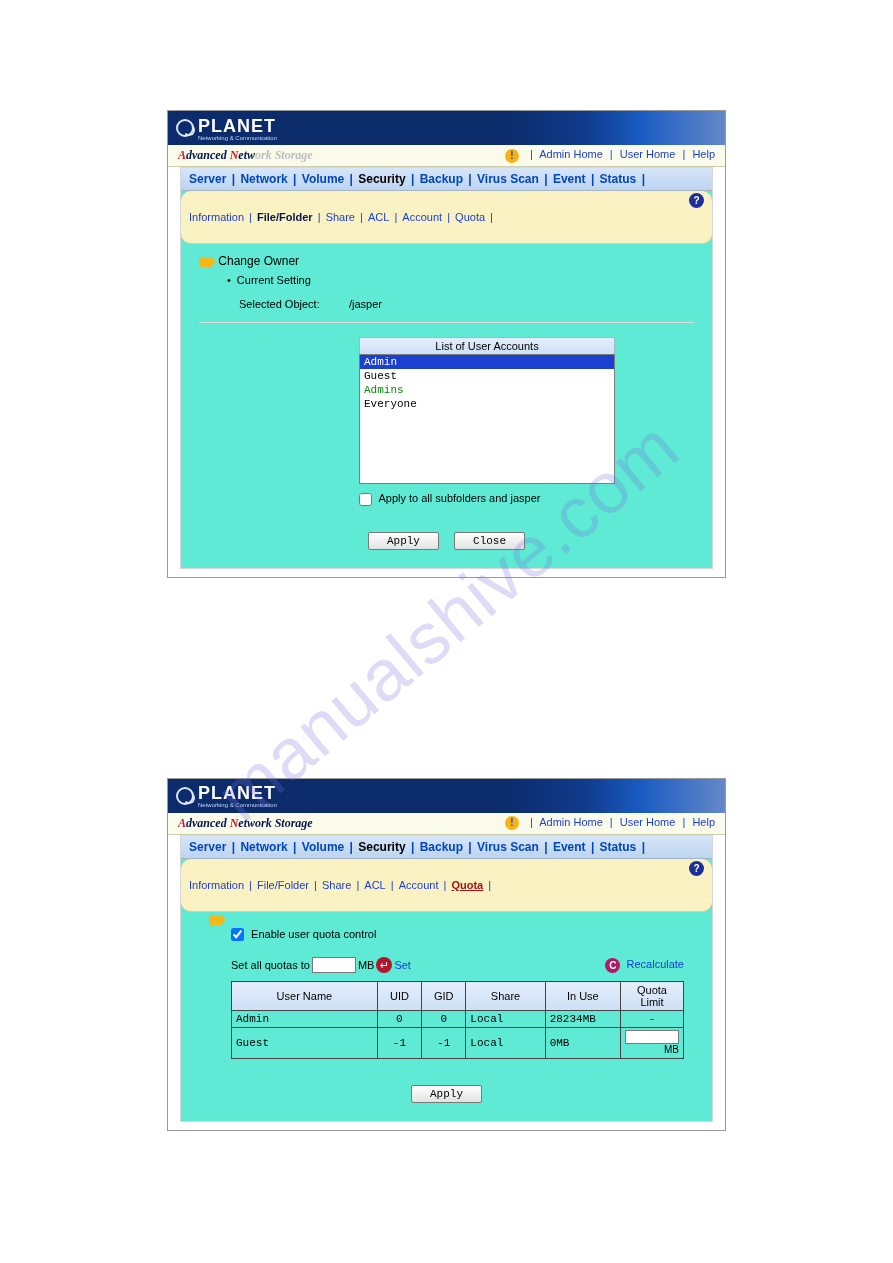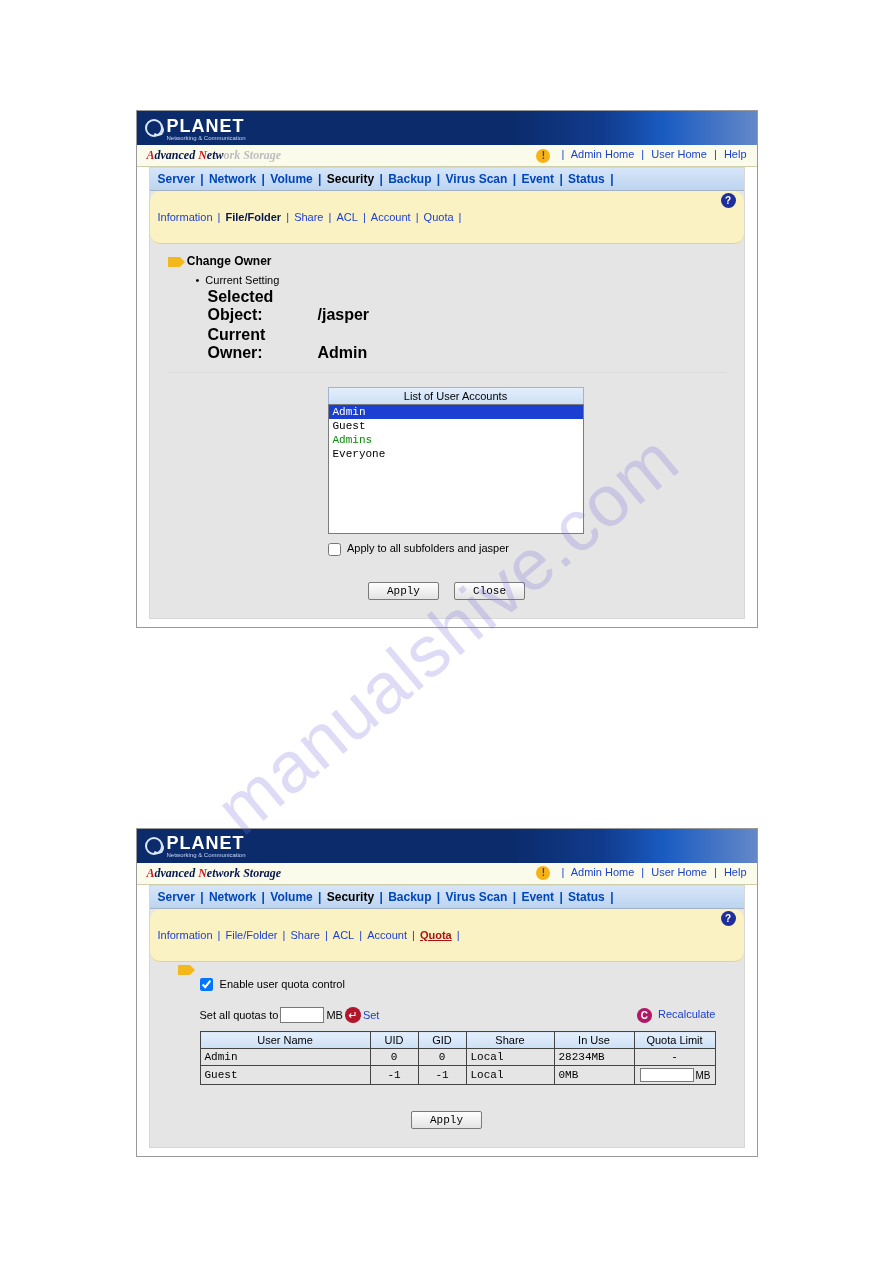--- a/index.html
+++ b/index.html
@@ -1,52 +1,52 @@
 <!DOCTYPE html>
 <html><head>
 <meta charset="utf-8">
 <style>
   * { box-sizing: border-box; margin: 0; padding: 0; }
   body { background: #fff; font-family: Arial, Helvetica, sans-serif; font-size: 11px; color: #000; width: 893px; position: relative; }
   .page-wrap { position: relative; }
   .watermark { position: absolute; left: 50%; top: 50%; transform: translate(-50%, -50%) rotate(-40deg); font-size: 72px; color: rgba(120,110,220,0.25); font-family: Arial; pointer-events: none; z-index: 50; white-space: nowrap; letter-spacing: 1px;}
-  .screenshot { width: 622px; margin: 0 auto; border: 1px solid #999; background: #fff; margin-top: 110px; margin-bottom: 30px; position: relative; }
+  .screenshot { width: 559px; margin: 0 auto; border: 1px solid #999; background: #fff; margin-top: 110px; margin-bottom: 30px; position: relative; }
   .screenshot.second { margin-top: 200px; }
   .header-band { height: 34px; background: linear-gradient(to right, #0b2b6a 0%, #0b2b6a 60%, #103b8c 75%, #1a5bc2 85%, #6488c8 100%); position: relative; display: flex; align-items: center; padding-left: 8px; }
   .logo { display: flex; align-items: center; color: #fff; gap: 4px; }
   .logo-icon { width: 18px; height: 18px; border: 2px solid #dbe7ff; border-radius: 50%; position: relative; }
   .logo-icon::after{content:"";position:absolute;left:5px;top:3px;width:8px;height:8px;border:2px solid #dbe7ff;border-radius:50%;border-top-color:transparent;border-left-color:transparent;}
   .logo-text { font-weight: bold; font-size: 18px; letter-spacing: 1px; color:#fff;}
   .logo-sub { font-size: 6px; color:#c9d8ff; display:block; margin-top:-2px;}
   .subheader { display: flex; align-items: center; justify-content: space-between; padding: 3px 10px; background: #fbfbeb; border-bottom: 1px solid #cfcfaa; }
   .adv-title { font-family: "Times New Roman", serif; font-size: 12px; font-style: italic; font-weight: bold; color: #04164c; }
   .adv-title .first-letter { color: #d01820; font-style: italic;}
   .adv-title .shadow-part { color: #bdbdbd; font-style: italic; font-weight:bold;}
   .subheader-links { font-size: 11px; color: #1a3fd1; }
   .subheader-links span{color:#1a3fd1;}
   .subheader-links .sep { color:#1a3fd1; padding:0 4px; }
   .alert-icon { display:inline-block;width:14px;height:14px;border-radius:50%;background:#f8b313;color:#fff;text-align:center;line-height:14px;font-size:10px;font-weight:bold;margin-right:4px;vertical-align:middle;}
-  .content-pane { margin: 0 12px 8px 12px; border: 1px solid #d7d7d7; background: #e5e5e5; }
+  .content-pane { margin: 0 12px 8px 12px; border: 1px solid #d7d7d7; background: #5eead4; }
   .tabrow1 { background: linear-gradient(#d7e6f9, #bcd4f0); padding: 4px 8px; font-size:12px; font-weight:bold; color:#0046b8; border-bottom:1px solid #a4b4c6;}
   .tabrow1 .tab { cursor: pointer; }
   .tabrow1 .tab.active{color:#000;}
   .tabrow1 .sep{color:#0046b8;padding:0 2px;}
   .tabrow2 { background:#fbf2c4;padding:20px 8px;font-size:11px;color:#1a3fd1;border-bottom:1px solid #e0d48a;position:relative;border-radius:10px;}
   .tabrow2 .tab{cursor:pointer;}
   .tabrow2 .tab.active{font-weight:bold;color:#04164c;}
   .tabrow2 .tab.activered{font-weight:bold;color:#a11; text-decoration:underline;}
   .tabrow2 .sep{color:#1a3fd1;padding:0 2px;}
   .help-q{position:absolute;right:8px;top:2px;width:15px;height:15px;border-radius:50%;background:#1e2f9c;color:#fff;text-align:center;line-height:15px;font-size:10px;font-weight:bold;}
   .body-area{padding:10px 18px 18px 18px;}
   .arrow-icon{display:inline-block;width:12px;height:10px;background:#f3b91c;position:relative;vertical-align:middle;margin-right:4px;}
   .arrow-icon::after{content:"";position:absolute;right:-5px;top:0;border-top:5px solid transparent;border-bottom:5px solid transparent;border-left:5px solid #f3b91c;}
-  .sec-title{font-size:12px;font-weight:bold;margin-bottom:6px;}
+  .sec-title{font-size:12px;font-weight:normal;margin-bottom:6px;}
   .bullet-row{padding-left:28px;margin:2px 0;font-size:11px;}
   .bullet-row::before{content:"\2022";margin-right:6px;}
-  .kv{padding-left:40px;font-size:16px;margin:2px 0;font-weight:bold;}
+  .kv{padding-left:40px;font-size:11px;margin:12px 0;}
   .kv .k{display:inline-block;width:110px;}
   .divider{border:none;border-top:1px solid #ddd;margin:10px 0 14px 0;}
   .list-wrap{margin-left:160px;}
   .list-title{background:linear-gradient(#e4eefc,#cde0f5);border:1px solid #9eb6d2;border-bottom:none;text-align:center;font-size:11px;padding:2px;width:256px;}
   .listbox{width:256px;height:130px;border:1px solid #7c7c7c;background:#fff;font-family:"Courier New",monospace;font-size:11px;overflow:auto;}
   .listbox .hdr{color:#555;padding:1px 4px;}
   .listbox .item{padding:1px 4px;cursor:default;}
   .listbox .item.sel{background:#1a3fd1;color:#fff;}
   .listbox .item.green{color:#0a8a0a;}
   .chkrow{margin-top:8px;font-size:11px;}
@@ -111,23 +111,20 @@
       <span class="tab">Information</span><span class="sep"> | </span><span class="tab active">File/Folder</span><span class="sep"> | </span><span class="tab">Share</span><span class="sep"> | </span><span class="tab">ACL</span><span class="sep"> | </span><span class="tab">Account</span><span class="sep"> | </span><span class="tab">Quota</span><span class="sep"> | </span><span class="help-q">?</span>
     </div>
     <div class="body-area">
       <div class="sec-title">
         <span class="arrow-icon"></span>
         <span>Change Owner</span>
       </div>
       <div class="bullet-row">Current Setting</div>
       <div class="kv">
         <span class="k">Selected Object:</span><span>/jasper</span>
-      </div>
-      <div class="kv">
-        <span class="k">Current Owner:</span><span>Admin</span>
       </div>
       <hr class="divider">
       <div class="list-wrap">
         <div class="list-title">List of User Accounts</div>
         <div class="listbox" id="s1-list">
               <div class="item sel">Admin</div>
               <div class="item">Guest</div>
               <div class="item green">Admins</div>
               <div class="item">Everyone</div>
             </div>

